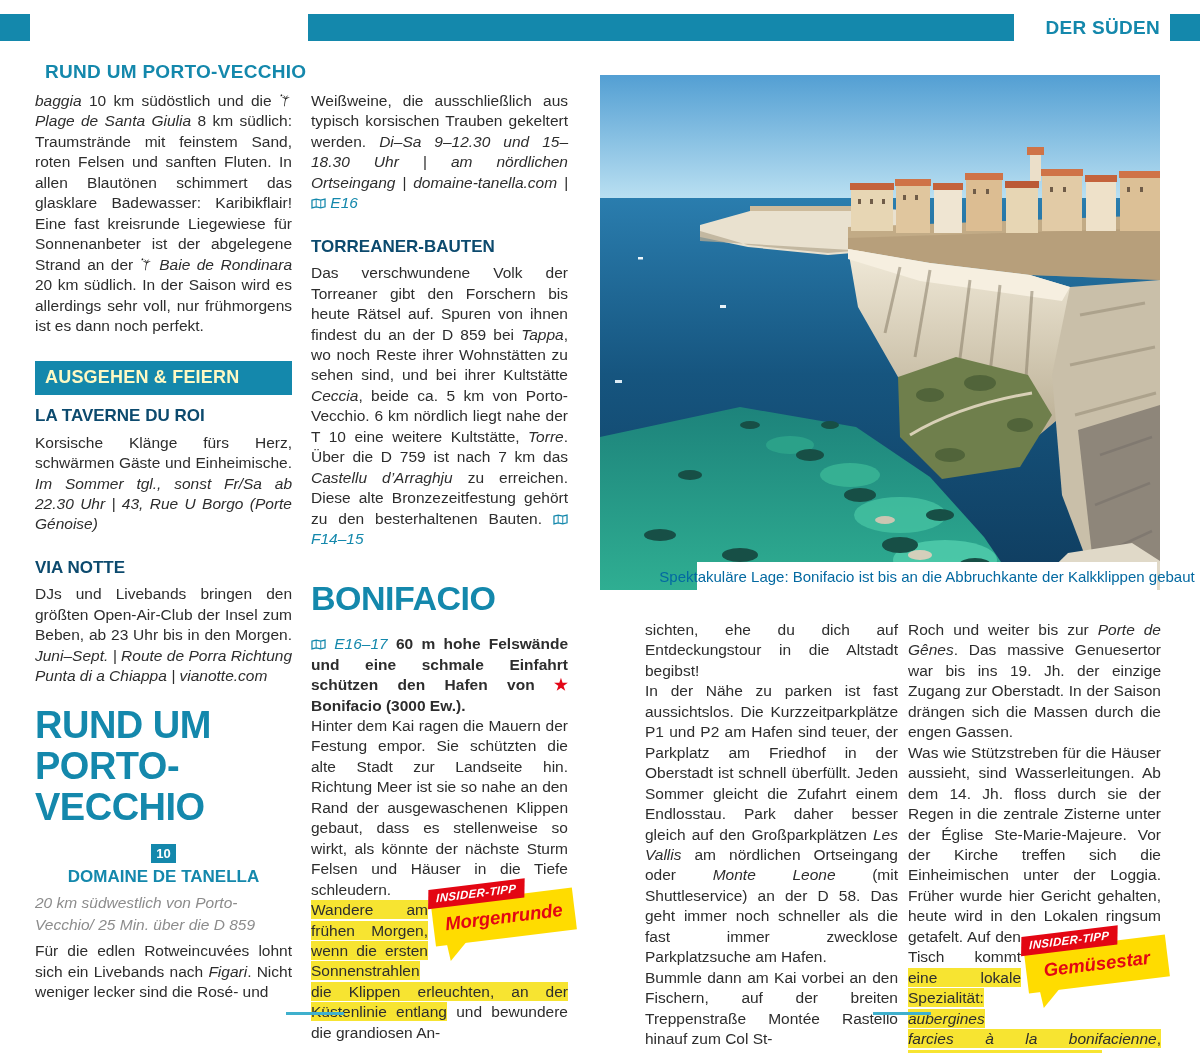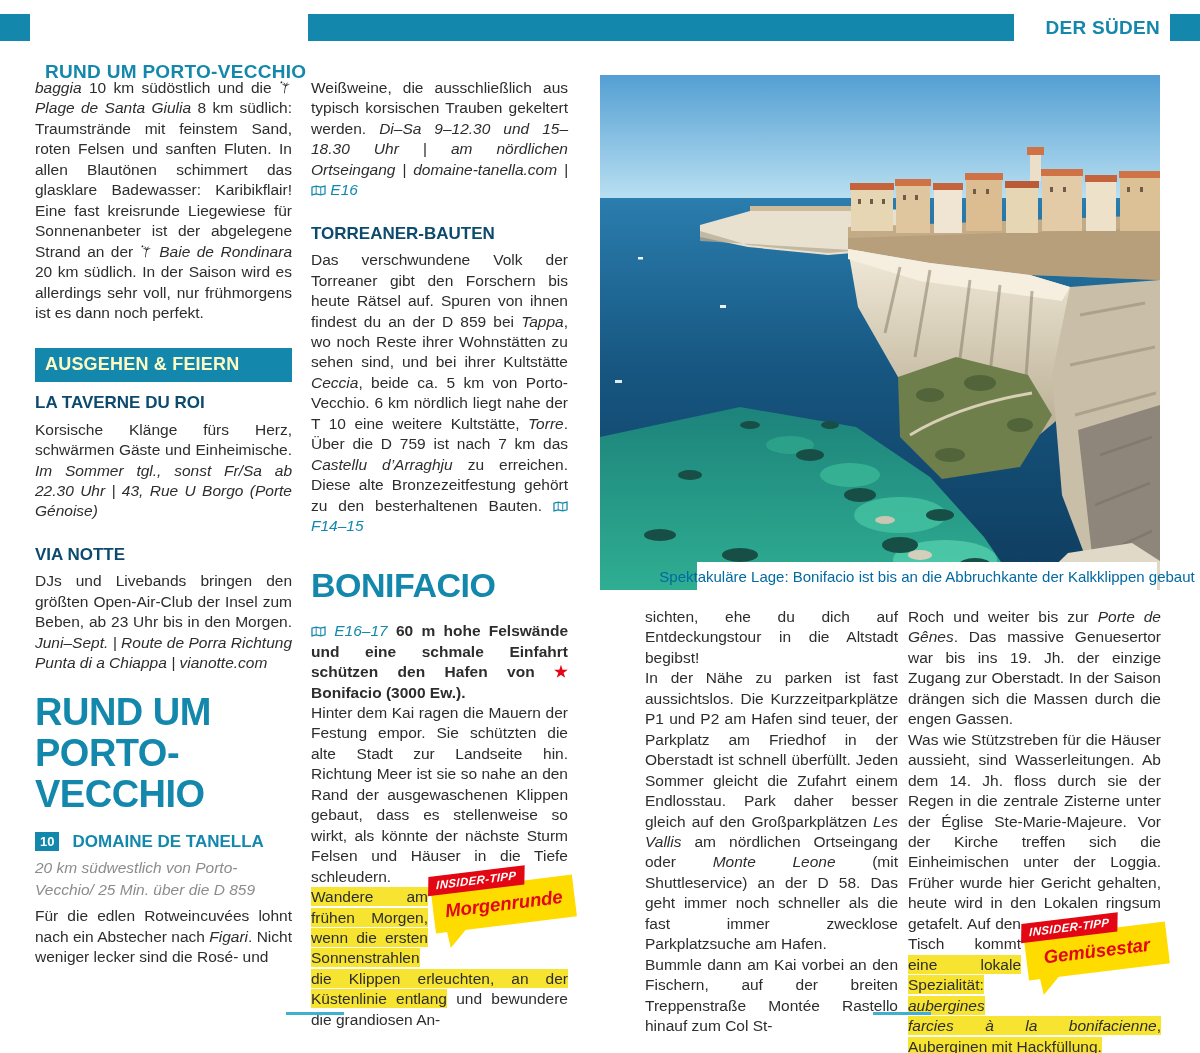--- a/index.html
+++ b/index.html
@@ -11,35 +11,35 @@
   .hdr-sq.left{left:0;}
   .hdr-sq.right{left:1170px;}
   .hdr-bar{position:absolute;top:14px;left:308px;width:706px;height:27px;background:#1488ac;}
   .hdr-title{position:absolute;top:14px;height:27px;line-height:27px;font-weight:700;
              font-size:19px;color:#1488ac;letter-spacing:0.3px;white-space:nowrap;}
   .hdr-title.left{left:45px;margin-top:44px;}
   .hdr-title.right{left:1028px;width:132px;text-align:right;}
 
   
   .col{position:absolute;width:257px;font-size:15.5px;line-height:1.32;text-align:justify;
-       hyphens:auto;-webkit-hyphens:auto;}
+       hyphens:auto;margin-top:13px;-webkit-hyphens:auto;}
   .col p{margin:0;}
   .col1{left:35px;top:78px;}
   .col2{left:311px;top:78px;}
   .col3{left:645px;top:607px;width:253px;}
   .col4{left:908px;top:607px;width:253px;}
 
   .section-bar{background:#1488ac;color:#fef9c3;font-weight:700;font-size:18px;
                padding:5px 10px;margin:25px 0 10px;text-align:left;letter-spacing:0.2px;}
   .subhead{color:#0c4a6e;font-weight:700;font-size:17px;margin:22px 0 5px;text-align:left;}
   .section-bar + .subhead{margin-top:0;}
   .big-heading{color:#1488ac;font-weight:700;font-size:38px;line-height:1.08;
                letter-spacing:-0.5px;margin:18px 0 16px;text-align:left;white-space:pre-line;}
   .big-heading.bonifacio{font-size:34px;margin:30px 0 18px;}
-  .poi-row{display:flex;align-items:center;gap:13px;margin:16px 0 4px;text-align:left;}
+  .poi-row{display:flex;align-items:center;gap:3px;margin:16px 0 4px;text-align:left;flex-direction:column;}
   .poi-num{background:#1488ac;color:#fff;font-weight:700;font-size:13px;line-height:1;
            padding:3px 5px;}
   .poi-title{color:#1488ac;font-weight:700;font-size:17px;}
   .locator{color:#8c8c8c;font-style:italic;text-align:left;line-height:1.42;margin-bottom:5px;}
 
   
   .seg-i{font-style:italic;}
   .seg-b{font-weight:700;}
   .seg-hl{background:#f7e431;padding:1px 0;}
   .seg-hli{background:#f7e431;font-style:italic;padding:1px 0;}
@@ -113,21 +113,21 @@
     <div class="subhead">VIA NOTTE</div>
     <p><span>DJs und Livebands bringen den größten Open-Air-Club der Insel zum Beben, ab 23 Uhr bis in den Morgen. </span><span class="seg-i">Juni–Sept. | Route de Porra Richtung Punta di a Chiappa | vianotte.com</span></p>
     <div class="big-heading">RUND UM
 PORTO-
 VECCHIO</div>
     <div class="poi-row">
       <span class="poi-num">10</span>
       <span class="poi-title">DOMAINE DE TANELLA</span>
     </div>
     <div class="locator">20 km südwestlich von Porto-Vecchio/ 25 Min. über die D 859</div>
-    <p><span>Für die edlen Rotweincuvées lohnt nach ein Abstecher nach </span><span class="seg-i">Figari</span><span>. Nicht weniger lecker sind die Rosé- und</span></p>
+    <p><span>Für die edlen Rotweincuvées lohnt sich ein Livebands nach </span><span class="seg-i">Figari</span><span>. Nicht weniger lecker sind die Rosé- und</span></p>
   </div>
 
   <div class="col col2">
     <p><span>Weißweine, die ausschließlich aus typisch korsischen Trauben gekeltert werden. </span><span class="seg-i">Di–Sa 9–12.30 und 15–18.30 Uhr | am nördlichen Ortseingang | domaine-tanella.com | </span><span class="icon"><svg viewBox="0 0 20 14" width="15" height="11" style="vertical-align:-1px">
             <path d="M1.3 2.6 6.9 1.1 13 2.6 18.7 1.1v10.3L13 12.9 6.9 11.4 1.3 12.9z" fill="none" stroke="#1488ac" stroke-width="1.7"></path>
             <path d="M6.9 1.1v10.3M13 2.6v10.3" stroke="#1488ac" stroke-width="1.3" fill="none"></path>
           </svg></span><span class="seg-teali"> E16</span></p>
     <div class="subhead">TORREANER-BAUTEN</div>
     <p><span>Das verschwundene Volk der Torreaner gibt den Forschern bis heute Rätsel auf. Spuren von ihnen findest du an der D 859 bei </span><span class="seg-i">Tappa</span><span>, wo noch Reste ihrer Wohnstätten zu sehen sind, und bei ihrer Kultstätte </span><span class="seg-i">Ceccia</span><span>, beide ca. 5 km von Porto-Vecchio. 6 km nördlich liegt nahe der T 10 eine weitere Kultstätte, </span><span class="seg-i">Torre</span><span>. Über die D 759 ist nach 7 km das </span><span class="seg-i">Castellu d’Arraghju</span><span> zu erreichen. Diese alte Bronzezeitfestung gehört zu den besterhaltenen Bauten. </span><span class="icon"><svg viewBox="0 0 20 14" width="15" height="11" style="vertical-align:-1px">
             <path d="M1.3 2.6 6.9 1.1 13 2.6 18.7 1.1v10.3L13 12.9 6.9 11.4 1.3 12.9z" fill="none" stroke="#1488ac" stroke-width="1.7"></path>

